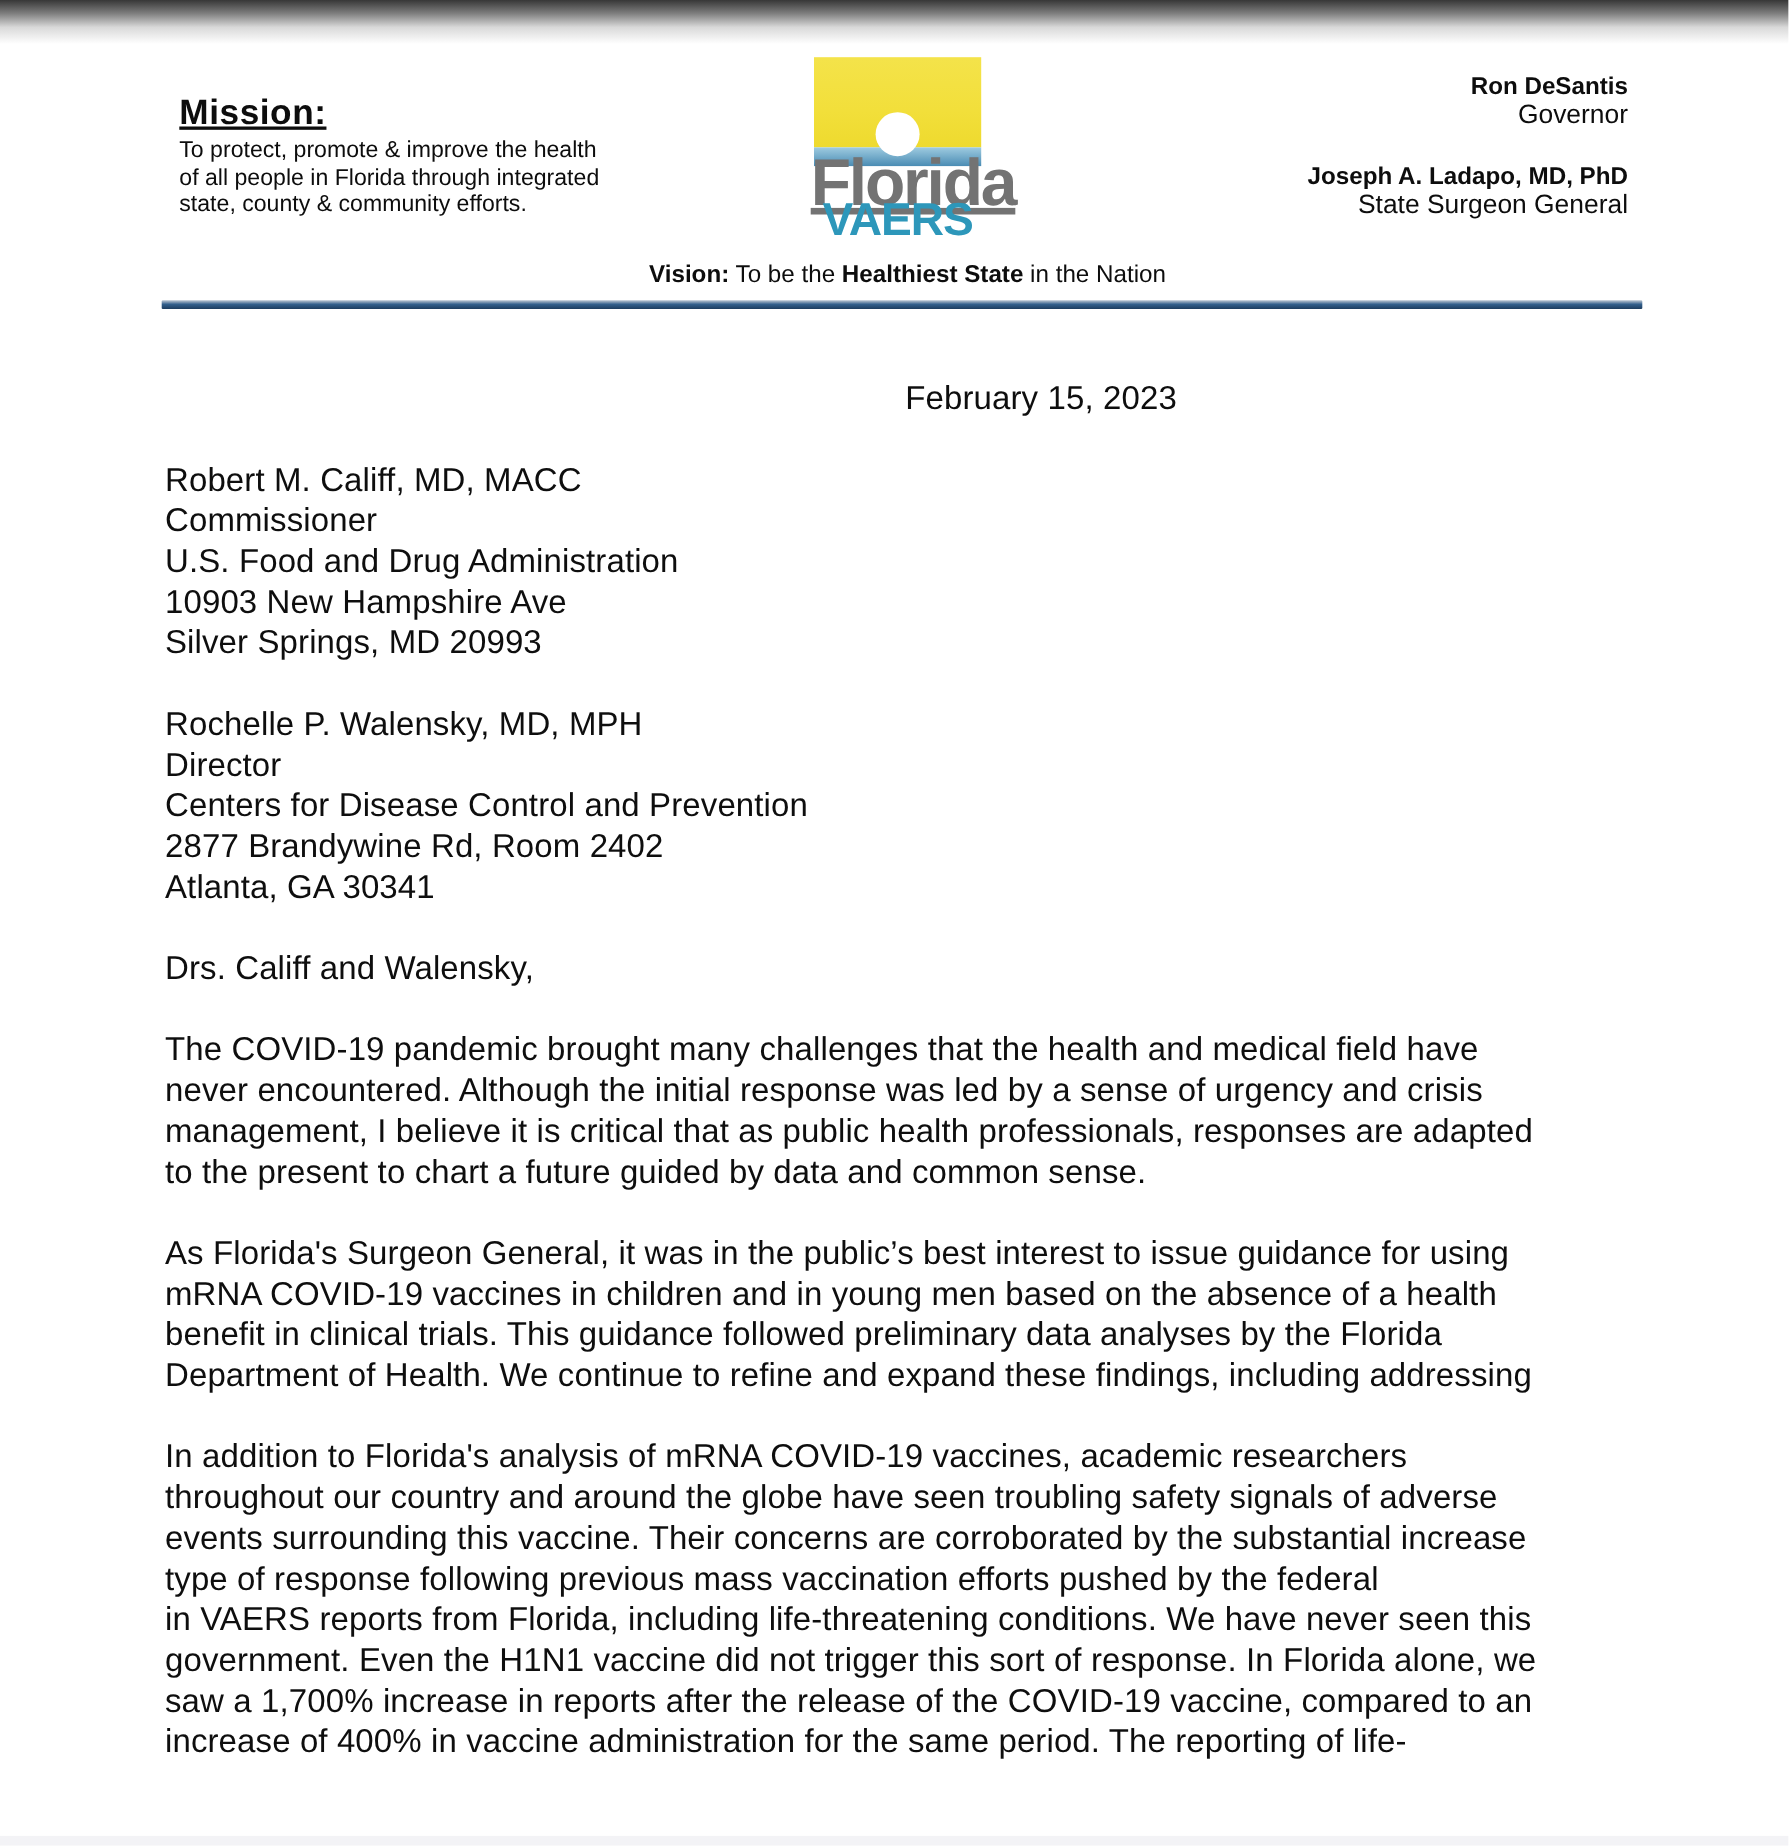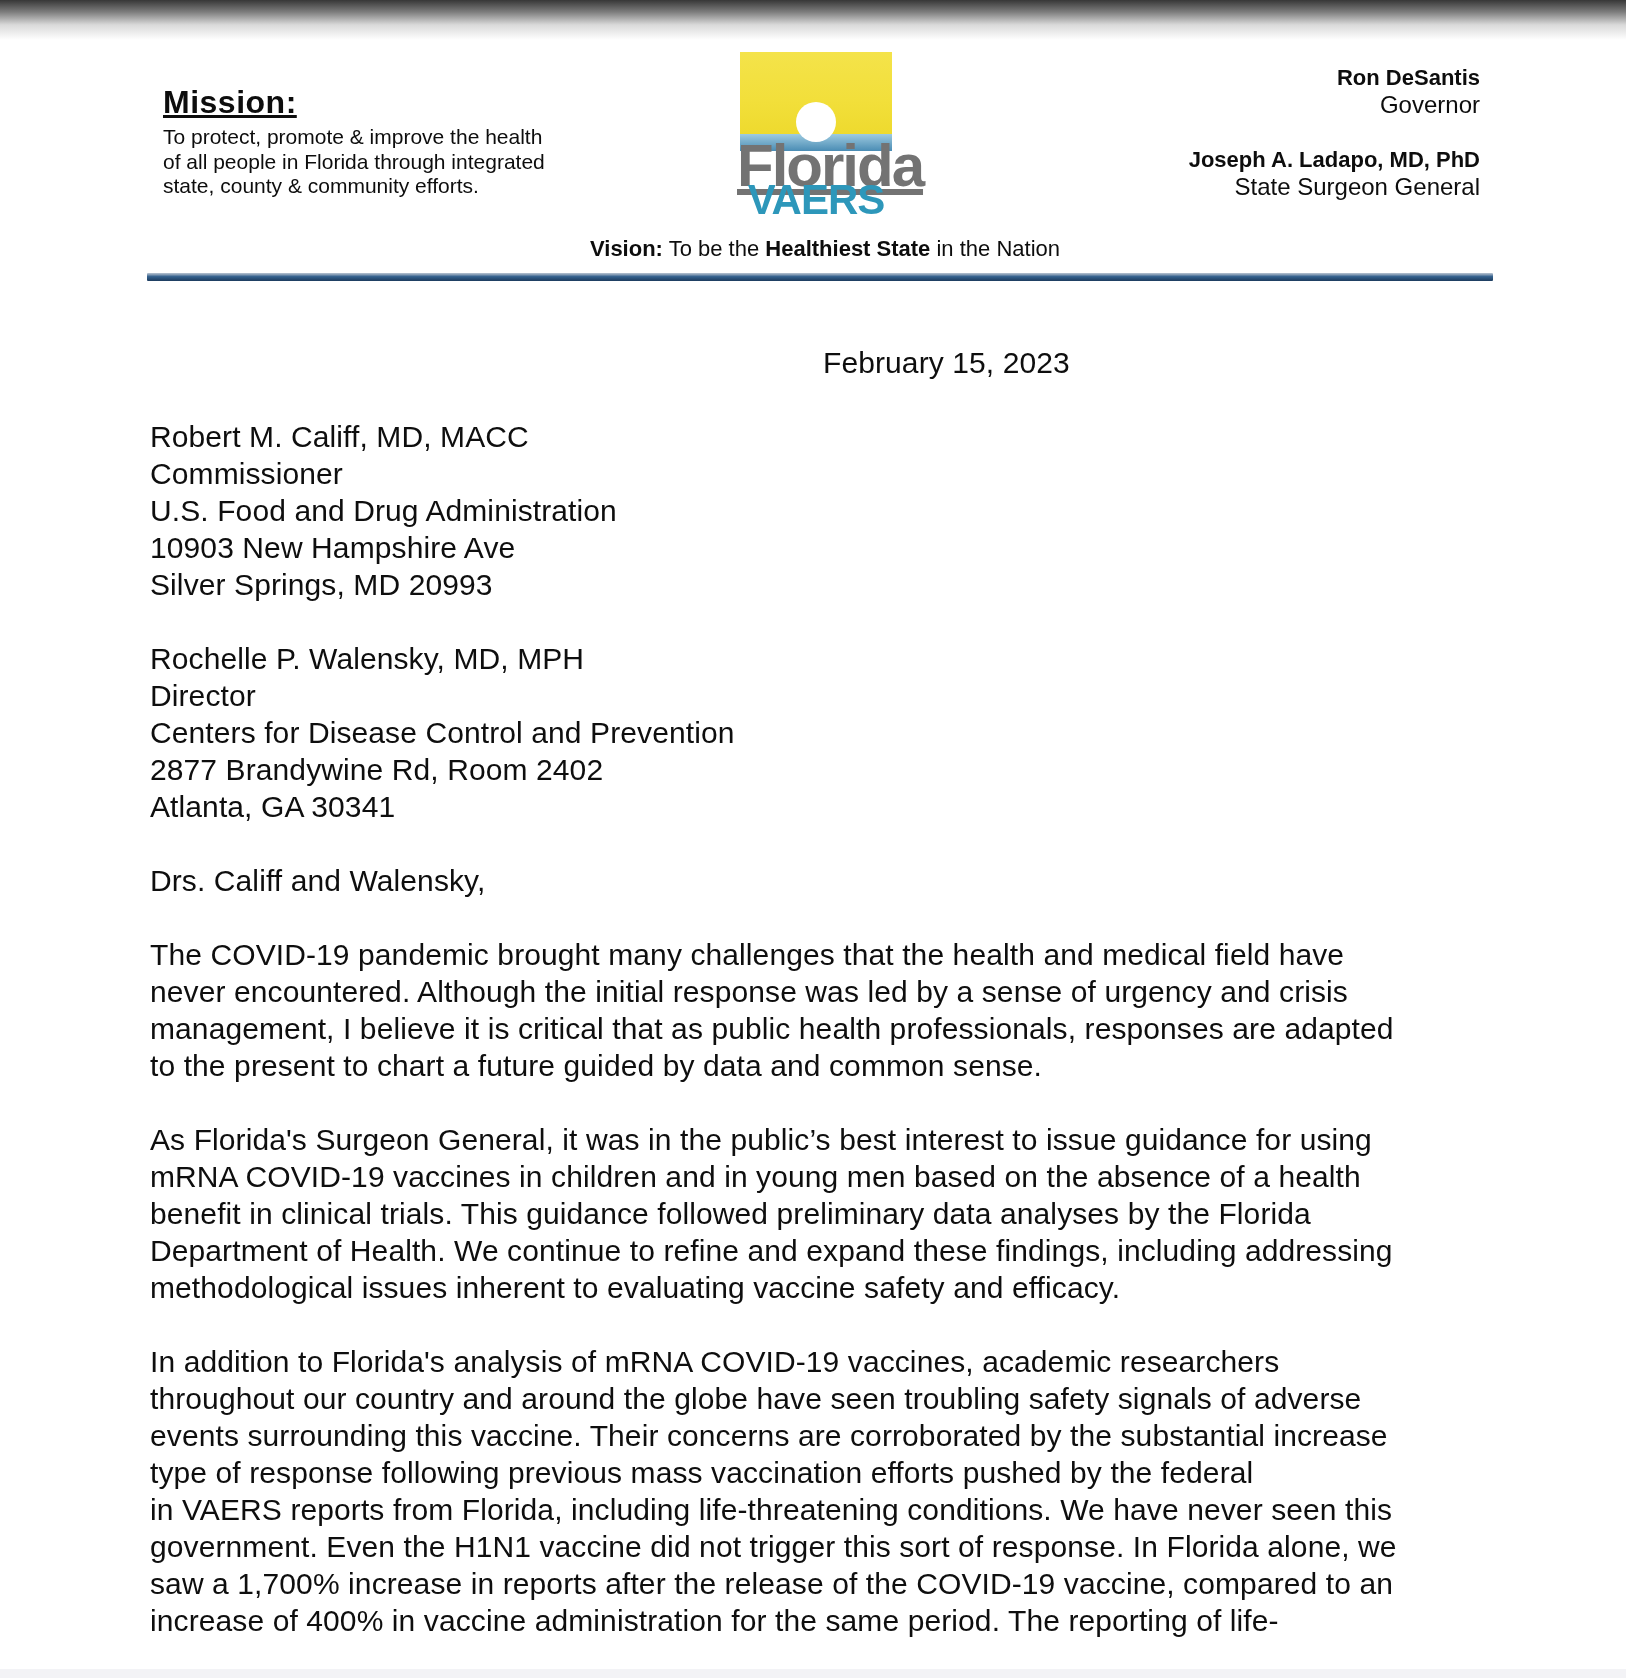--- a/index.html
+++ b/index.html
@@ -133,21 +133,20 @@
       <div class="line">never encountered. Although the initial response was led by a sense of urgency and crisis</div>
       <div class="line">management, I believe it is critical that as public health professionals, responses are adapted</div>
       <div class="line">to the present to chart a future guided by data and common sense.</div>
     </div>
 
     <div class="para">
       <div class="line">As Florida's Surgeon General, it was in the public’s best interest to issue guidance for using</div>
       <div class="line">mRNA COVID-19 vaccines in children and in young men based on the absence of a health</div>
       <div class="line">benefit in clinical trials. This guidance followed preliminary data analyses by the Florida</div>
       <div class="line">Department of Health. We continue to refine and expand these findings, including addressing</div>
-      <div class="line">methodological issues inherent to evaluating vaccine safety and efficacy.</div>
     </div>
 
     <div class="para">
       <div class="line">In addition to Florida's analysis of mRNA COVID-19 vaccines, academic researchers</div>
       <div class="line">throughout our country and around the globe have seen troubling safety signals of adverse</div>
       <div class="line">events surrounding this vaccine. Their concerns are corroborated by the substantial increase</div>
       <div class="line">type of response following previous mass vaccination efforts pushed by the federal</div>
       <div class="line">in VAERS reports from Florida, including life-threatening conditions. We have never seen this</div>
       <div class="line">government. Even the H1N1 vaccine did not trigger this sort of response. In Florida alone, we</div>
       <div class="line">saw a 1,700% increase in reports after the release of the COVID-19 vaccine, compared to an</div>

